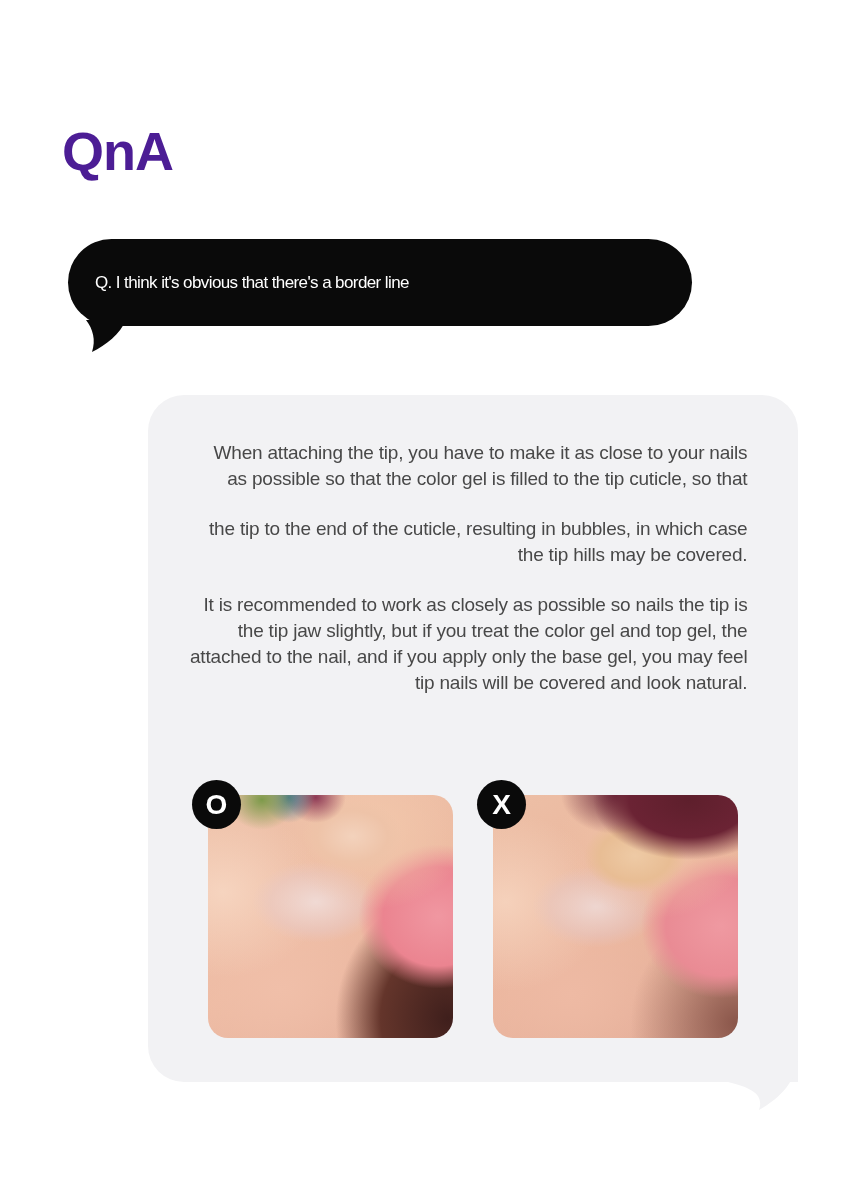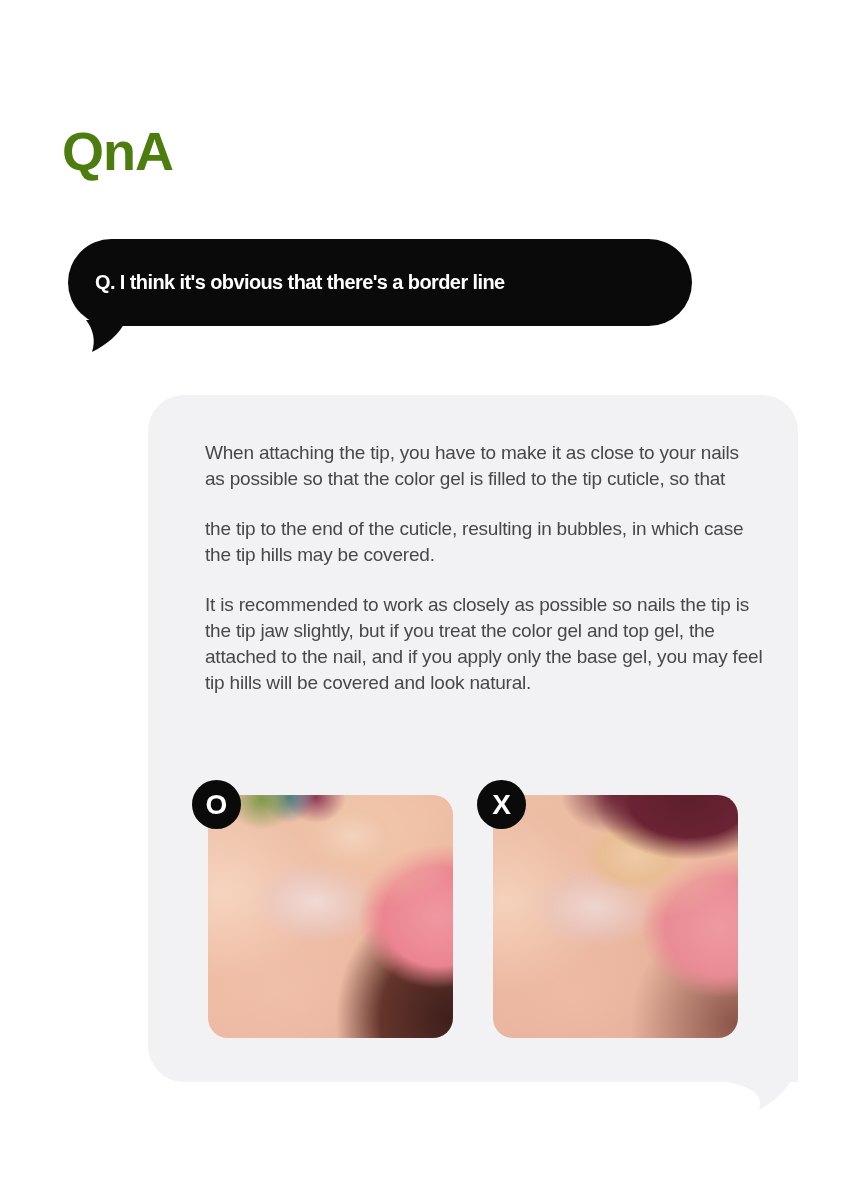--- a/index.html
+++ b/index.html
@@ -8,54 +8,54 @@
     background: #ffffff;
     font-family: "Liberation Sans", "DejaVu Sans", sans-serif;
     position: relative;
     overflow: hidden;
   }
 
   
   .page-title {
     position: absolute; left: 62px; top: 124px;
     font-size: 54px; font-weight: 800; line-height: 1;
-    color: #4d7c0f; letter-spacing: -1px;
+    color: #4c1d95; letter-spacing: -1px;
   }
 
   
   .q-bubble {
     position: absolute; left: 68px; top: 239px;
     width: 624px; height: 87px;
     background: #0a0a0a; border-radius: 44px;
     display: flex; align-items: center;
     box-sizing: border-box; padding: 0 18px 0 27px;
   }
   .q-bubble-label {
-    color: #ffffff; font-size: 20px; font-weight: 700;
+    color: #ffffff; font-size: 17px; font-weight: 400;
     letter-spacing: -0.6px; white-space: nowrap;
   }
   .q-tail {
     position: absolute; left: 18px; top: 81px;
     width: 42px; height: 32px;
   }
 
   
   .answer-card {
     position: absolute; left: 148px; top: 395px;
     width: 650px; height: 687px;
     background: #f2f2f4;
     border-radius: 36px 36px 0 36px;
   }
   .card-tail {
     position: absolute; right: 0; bottom: -31px;
     width: 70px; height: 66px;
   }
 
   
-  .answer-text { position: absolute; left: 57px; top: 45px; }
+  .answer-text { position: absolute; left: 42px; top: 45px; text-align: right; }
   .para { margin: 0 0 24px 0; }
   .line {
     font-size: 19px; line-height: 26px;
     color: #484848; letter-spacing: -0.2px;
     white-space: nowrap;
   }
 
   
   .examples {
     position: absolute; left: 60px; top: 400px;
@@ -120,21 +120,21 @@
       <div class="line">as possible so that the color gel is filled to the tip cuticle, so that</div>
     </div>
     <div class="para">
       <div class="line">the tip to the end of the cuticle, resulting in bubbles, in which case</div>
       <div class="line">the tip hills may be covered.</div>
     </div>
     <div class="para">
       <div class="line">It is recommended to work as closely as possible so nails the tip is</div>
       <div class="line">the tip jaw slightly, but if you treat the color gel and top gel, the</div>
       <div class="line">attached to the nail, and if you apply only the base gel, you may feel</div>
-      <div class="line">tip hills will be covered and look natural.</div>
+      <div class="line">tip nails will be covered and look natural.</div>
     </div>
   </div>
 
   <div class="examples">
     <div class="example">
       <div class="photo photo-correct"></div>
       <div class="badge">O</div>
     </div>
     <div class="example">
       <div class="photo photo-incorrect"></div>

